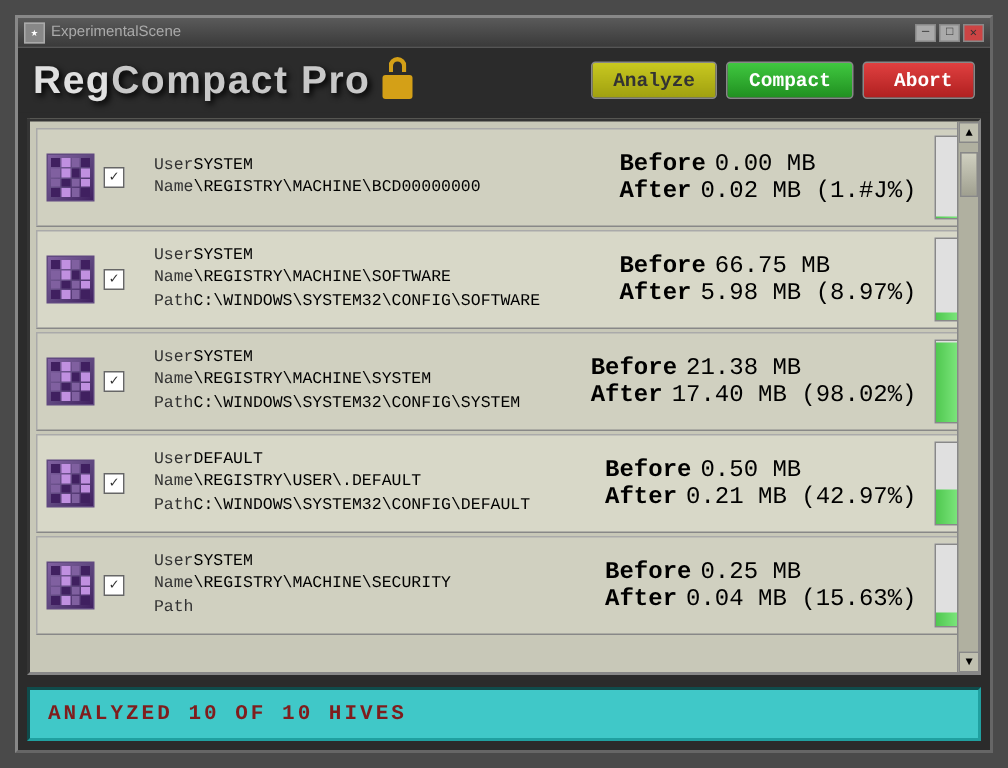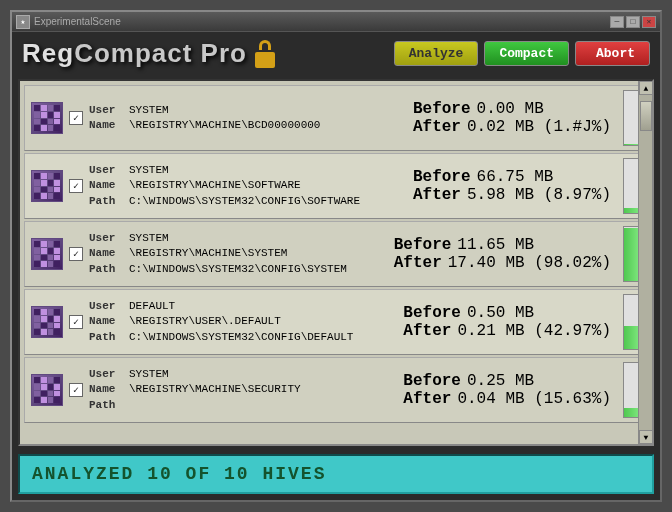--- a/index.html
+++ b/index.html
@@ -77,21 +77,21 @@
     .header-area {
       background: #2b2b2b;
       padding: 6px 10px;
       display: flex;
       align-items: center;
       justify-content: space-between;
     }
 
     .app-title {
       display: flex;
-      align-items: center;
+      align-items: flex-start;
       gap: 8px;
     }
 
     .app-title-text {
       color: #c8c8c8;
       font-size: 26px;
       font-family: Arial, sans-serif;
       font-weight: bold;
       letter-spacing: 1px;
       text-shadow: 2px 2px 4px #000;
@@ -242,23 +242,24 @@
       color: #000;
       line-height: 1.4;
     }
 
     .hive-row {
       display: flex;
       align-items: baseline;
     }
 
     .hive-label {
-      font-weight: bold;
+      font-weight: normal;
       min-width: 40px;
       color: #333;
+      text-align: right;
     }
 
     .hive-value {
       color: #000;
     }
 
     .hive-before-after {
       margin-left: auto;
       text-align: left;
     }
@@ -294,22 +295,22 @@
       left: 0;
       right: 0;
       background: linear-gradient(to right, #50c850, #80e880);
     }
 
     .status-bar {
       margin: 4px 6px 6px 6px;
       background: #40c8c8;
       border: 2px inset #20a0a0;
       padding: 8px 12px;
-      color: #14532d;
-      font-size: 18px;
+      color: #7f1d1d;
+      font-size: 14px;
       font-weight: bold;
       font-family: 'Courier New', Courier, monospace;
       letter-spacing: 2px;
     }
 
     .scrollbar {
       width: 14px;
       background: #b0b0a0;
       position: absolute;
       right: 0;
@@ -515,21 +516,21 @@
               <span class="hive-value">\REGISTRY\MACHINE\SYSTEM</span>
             </div>
             <div class="hive-row">
               <span class="hive-label">Path</span>
               <span class="hive-value">C:\WINDOWS\SYSTEM32\CONFIG\SYSTEM</span>
             </div>
           </div>
           <div class="hive-before-after">
             <div class="before-after-row">
               <span class="ba-label">Before</span>
-              <span class="ba-value">11.65 MB</span>
+              <span class="ba-value">21.38 MB</span>
             </div>
             <div class="before-after-row">
               <span class="ba-label">After</span>
               <span class="ba-value">17.40 MB (98.02%)</span>
             </div>
           </div>
           <div class="progress-bar-container">
             <div class="progress-bar-fill" style="height: 98%;"></div>
           </div>
         </div>

